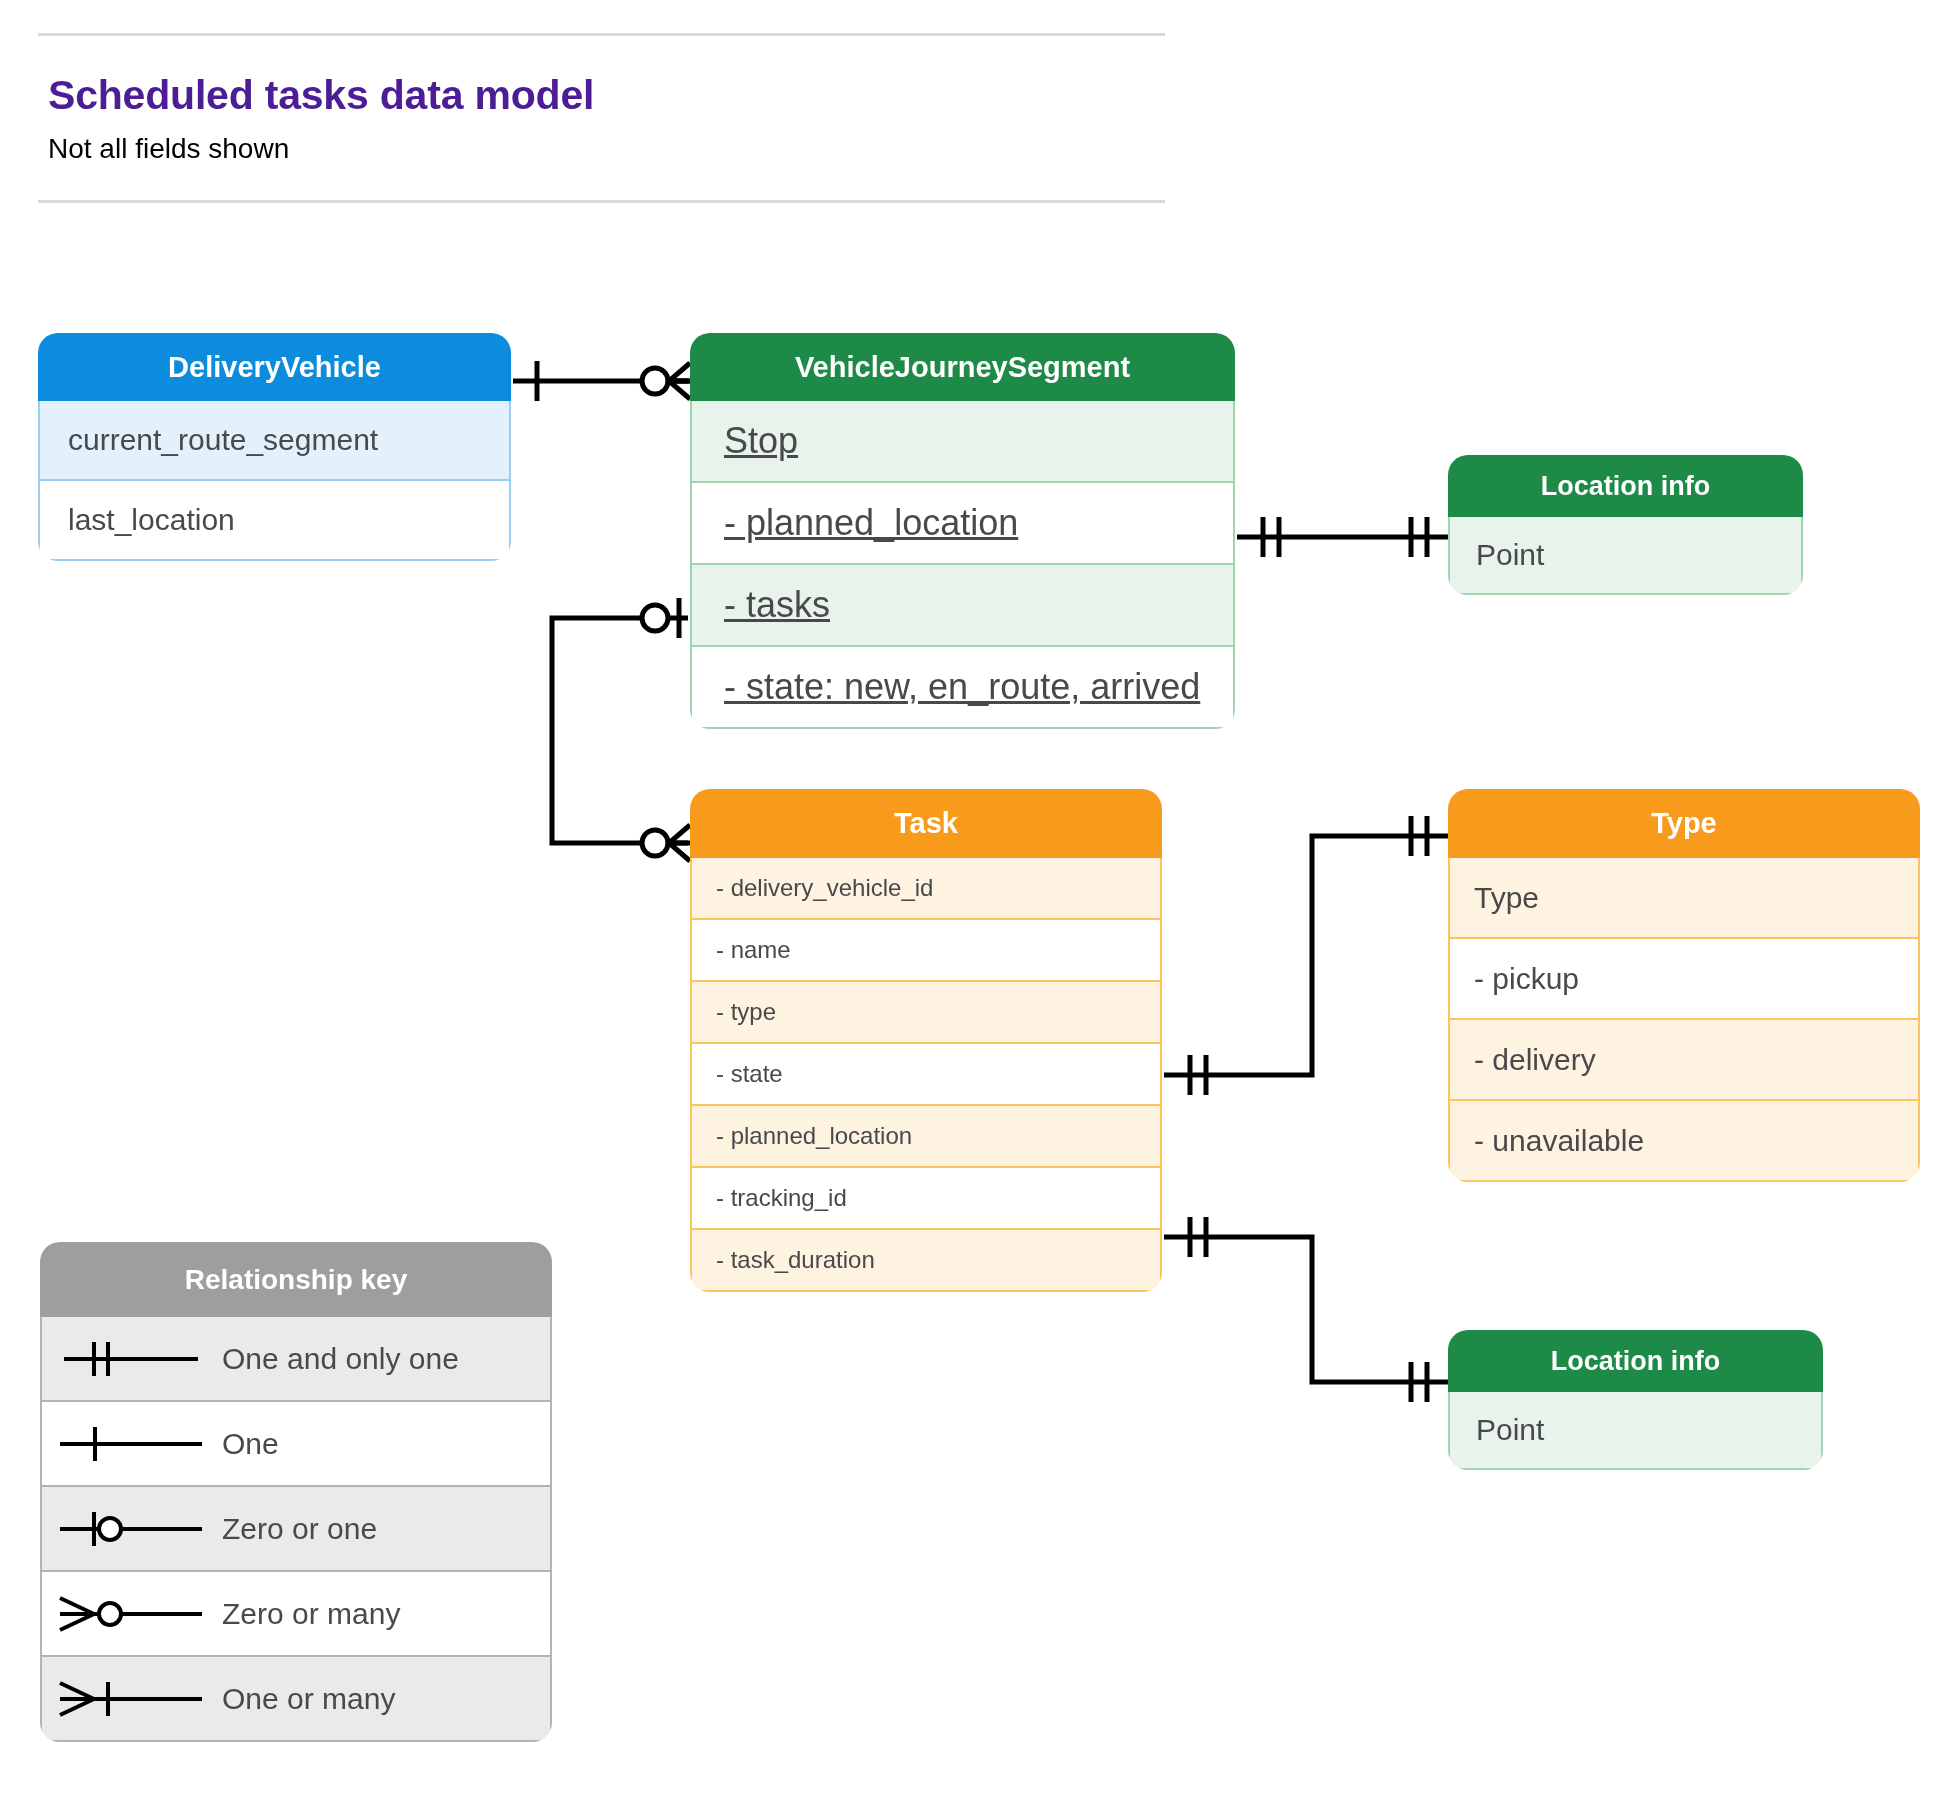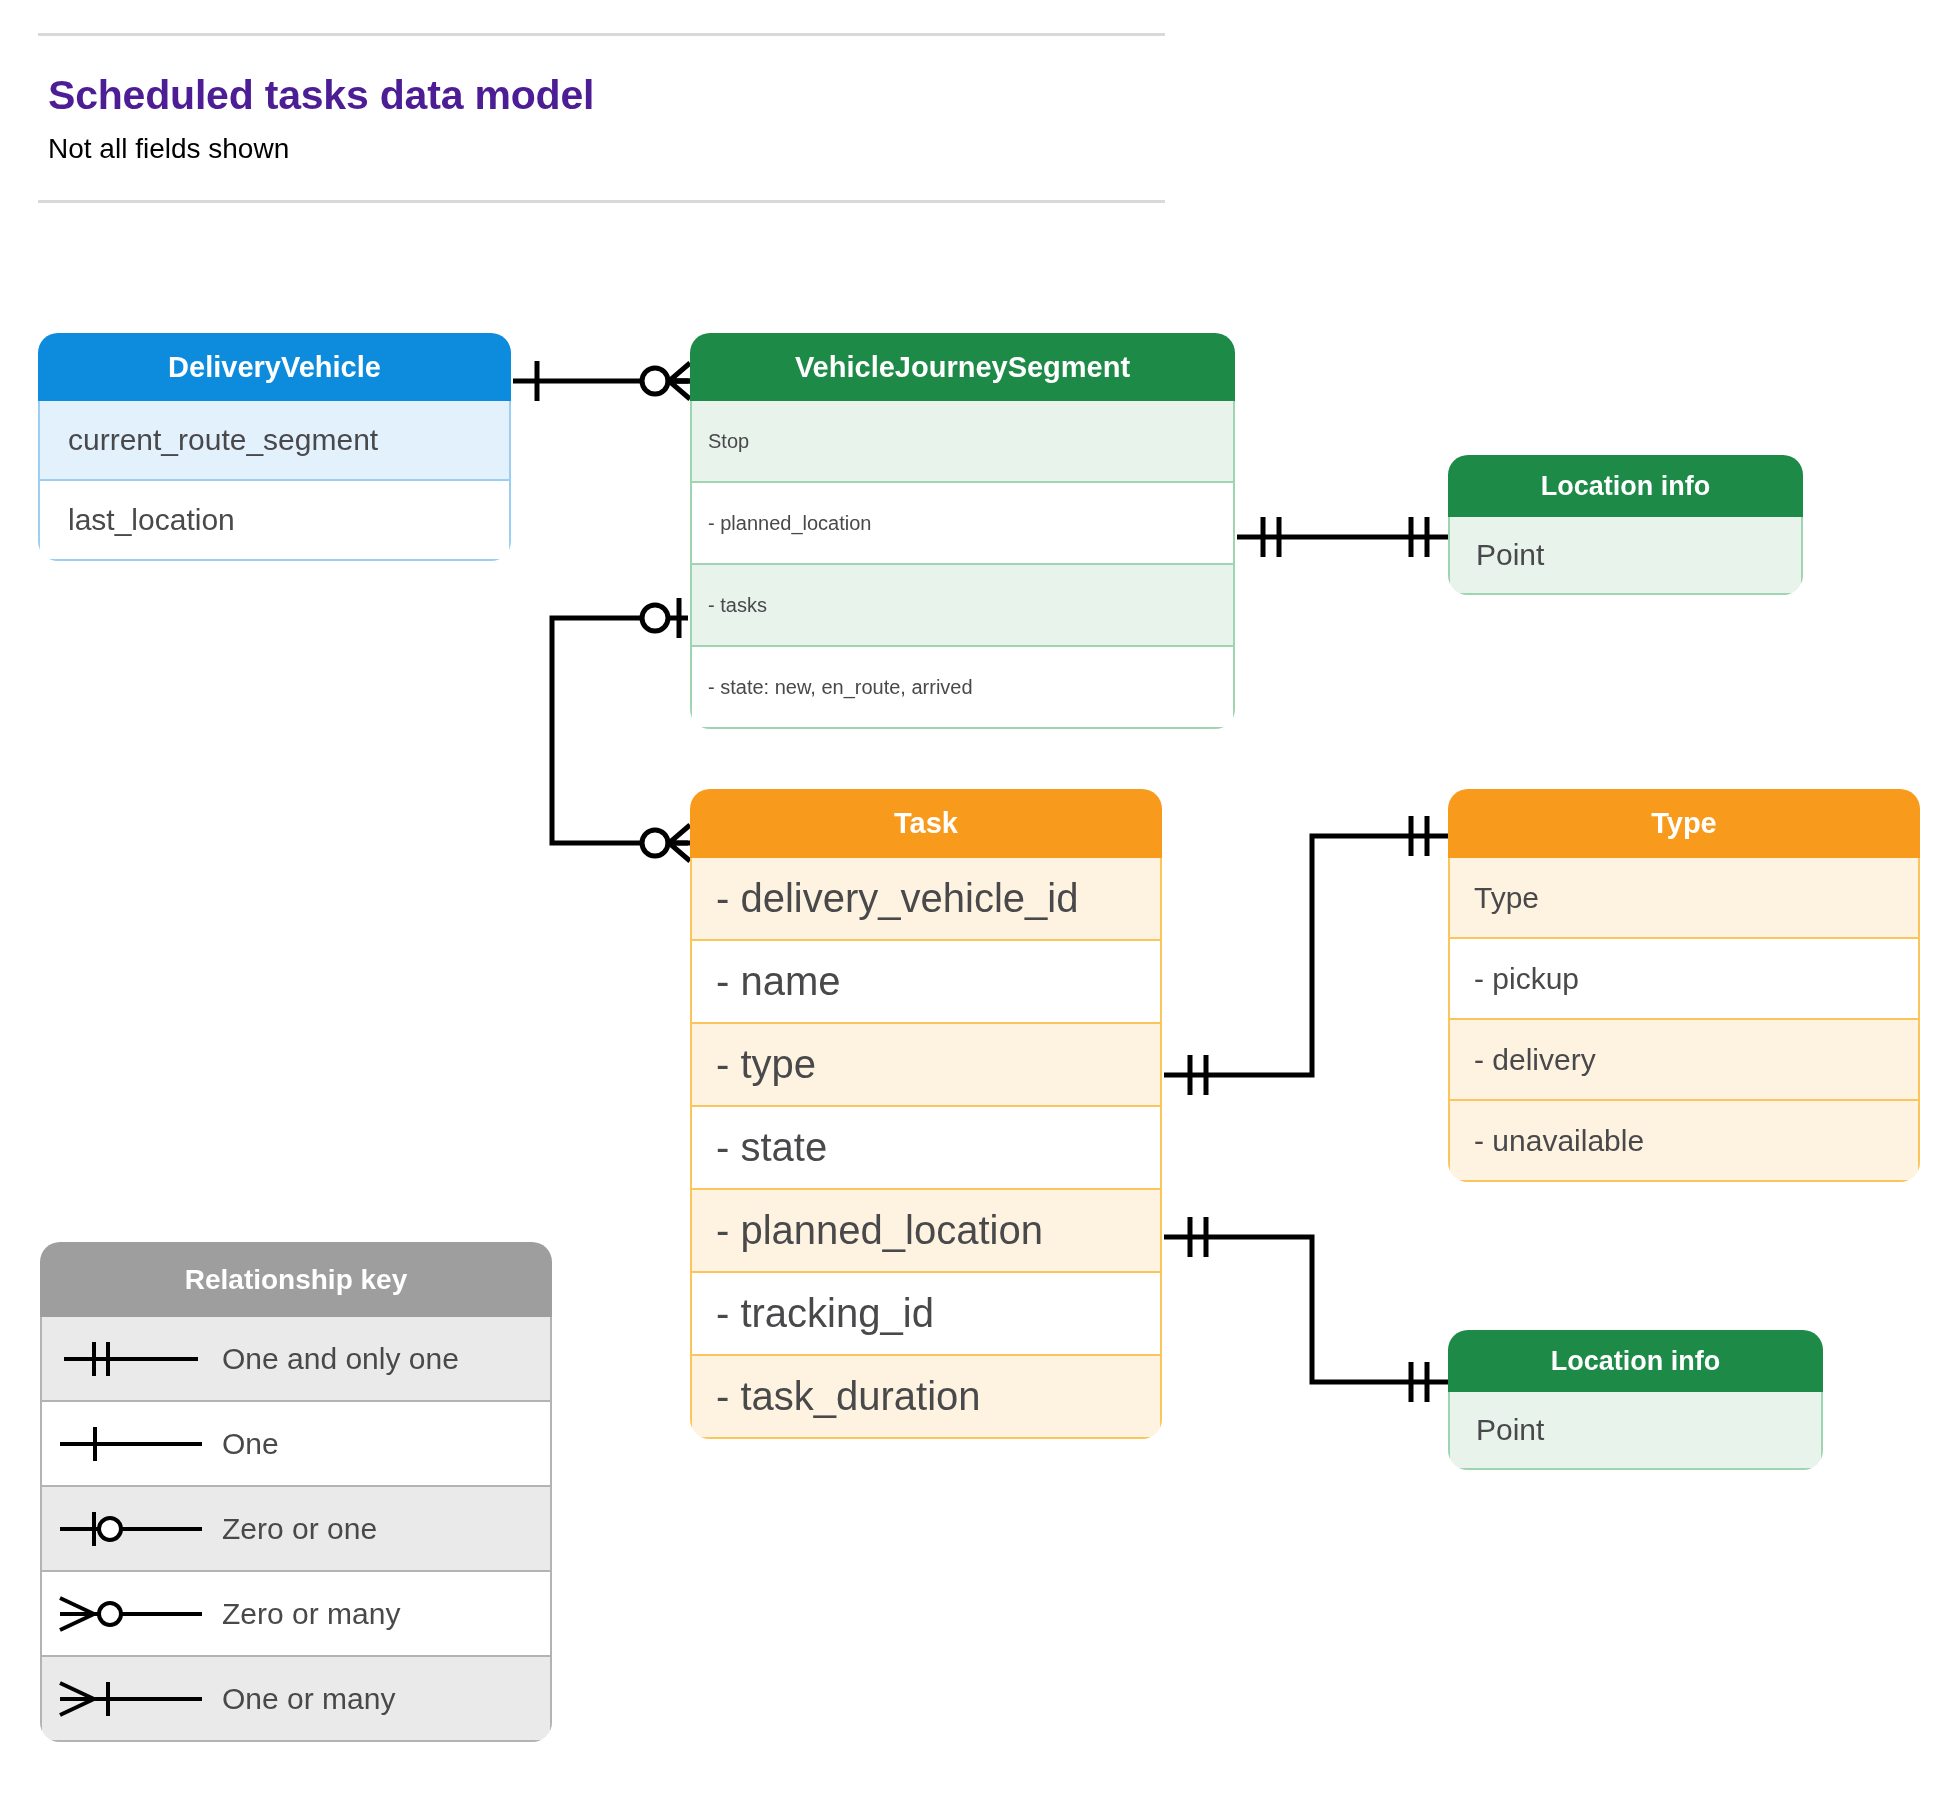--- a/index.html
+++ b/index.html
@@ -94,29 +94,29 @@
   .t-grey .row{border:2px solid #b3b3b3;border-top:none;background:#ffffff;}
   .t-grey .row.alt{background:#eaeaea;}
 
   
   #ent-deliveryvehicle{left:38px;  top:333px;  width:473px;}
   #ent-deliveryvehicle .hdr{height:68px;font-size:29px;}
   #ent-deliveryvehicle .row{height:80px;font-size:30px;padding-left:28px;}
 
   #ent-vjs{left:690px; top:333px; width:545px;}
   #ent-vjs .hdr{height:68px;font-size:29px;}
-  #ent-vjs .row{height:82px;font-size:20px;padding-left:16px;}
+  #ent-vjs .row{height:82px;font-size:36px;padding-left:32px;text-decoration:underline;}
 
   #ent-locinfo-1{left:1448px; top:455px; width:355px;}
   #ent-locinfo-1 .hdr{height:62px;font-size:27px;}
   #ent-locinfo-1 .row{height:78px;font-size:30px;padding-left:26px;}
 
   #ent-task{left:690px; top:789px; width:472px;}
   #ent-task .hdr{height:69px;font-size:29px;}
-  #ent-task .row{height:83px;font-size:40px;padding-left:24px;}
+  #ent-task .row{height:62px;font-size:24px;padding-left:24px;}
 
   #ent-type{left:1448px; top:789px; width:472px;}
   #ent-type .hdr{height:69px;font-size:29px;}
   #ent-type .row{height:81px;font-size:30px;padding-left:24px;}
 
   #ent-locinfo-2{left:1448px; top:1330px; width:375px;}
   #ent-locinfo-2 .hdr{height:62px;font-size:27px;}
   #ent-locinfo-2 .row{height:78px;font-size:30px;padding-left:26px;}
 
   #legend{left:40px; top:1242px; width:512px;}

